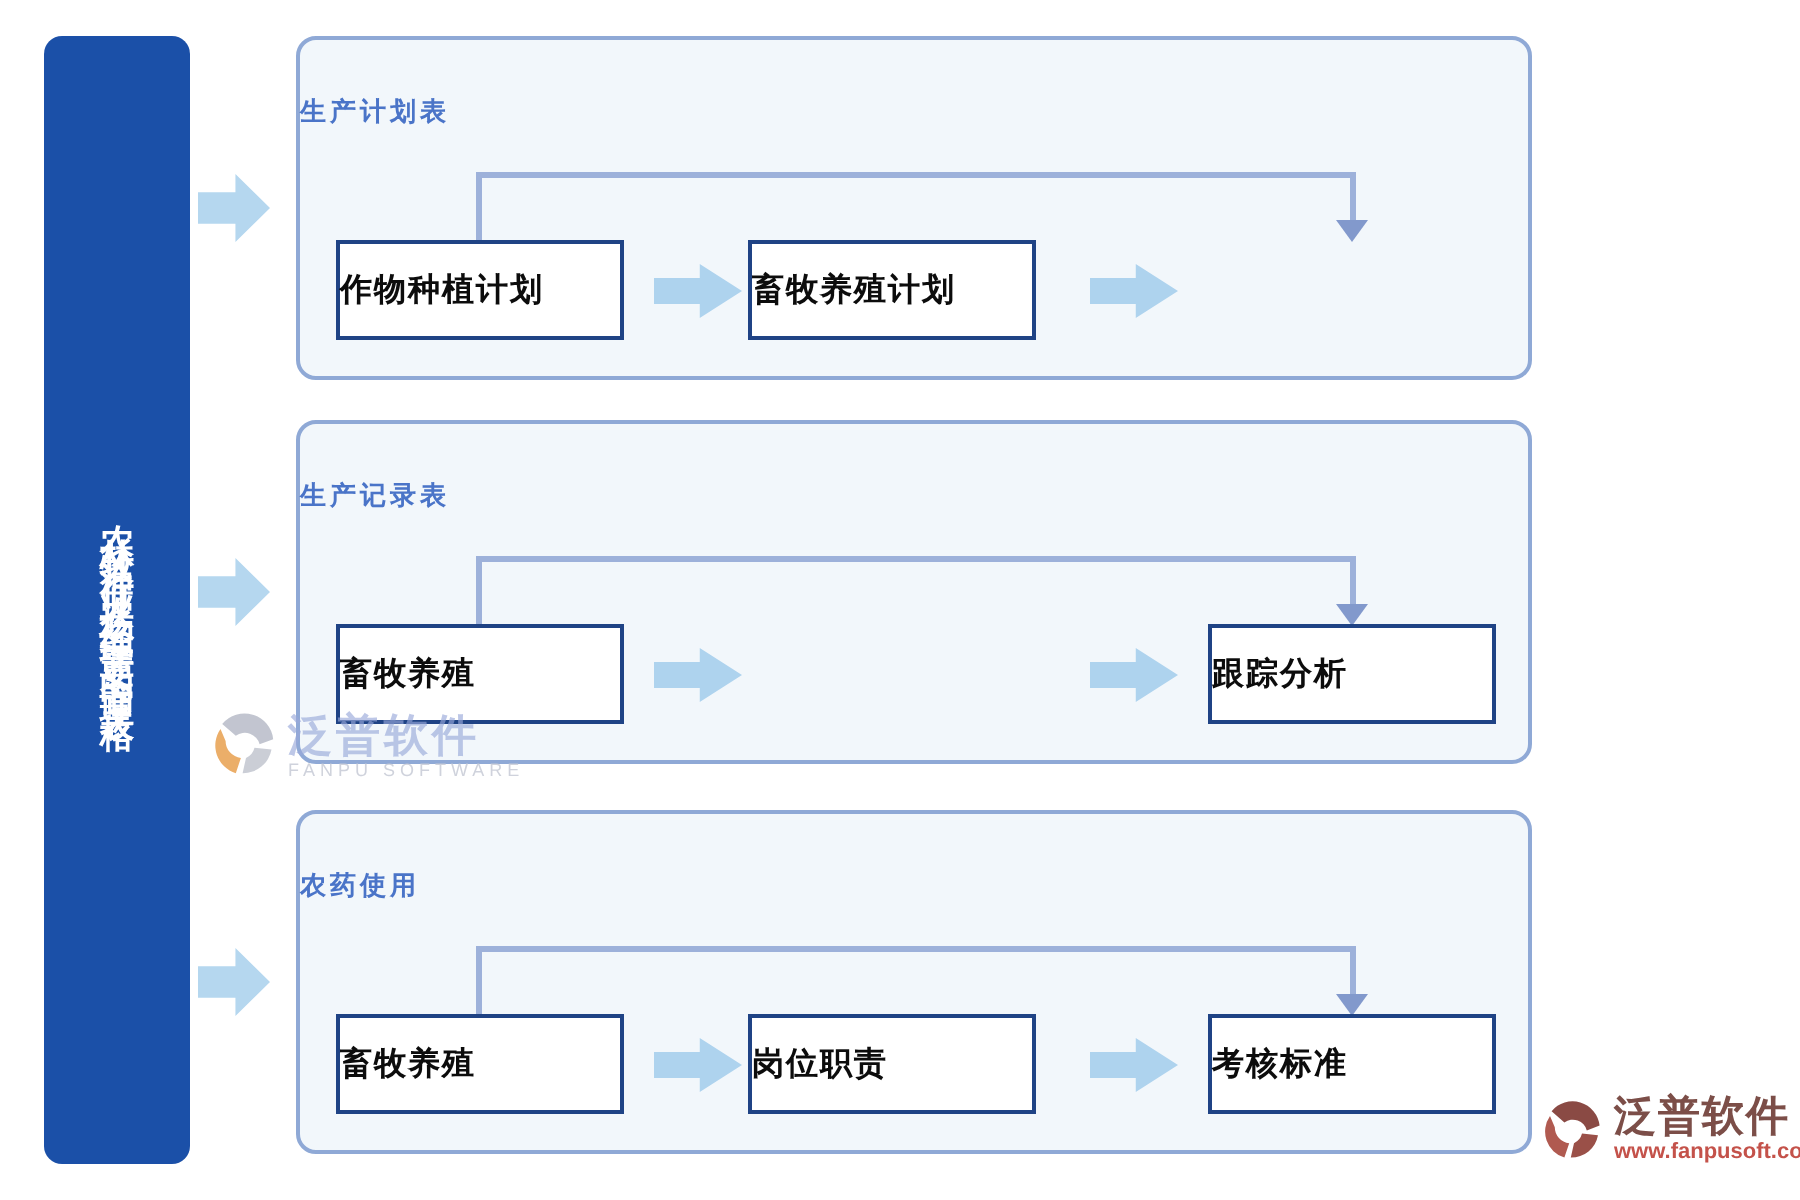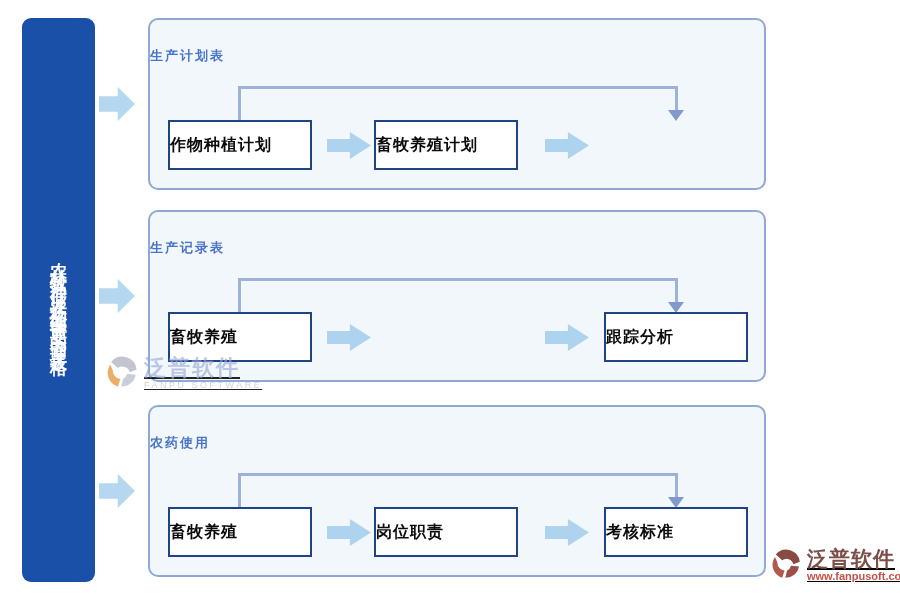--- a/index.html
+++ b/index.html
@@ -51,21 +51,21 @@
   }
   .node span{font-size:16px;font-weight:bold;color:#0c0c0c;letter-spacing:1px;}
   .n1{left:18px;} .n2{left:224px;} .n3{left:454px;}
   
   .flow-arrow{
     position:absolute;top:112px;width:44px;height:27px;background:#aed3ee;
     clip-path:polygon(0 26%, 52% 26%, 52% 0, 100% 50%, 52% 100%, 52% 74%, 0 74%);
   }
   .fa1{left:177px;} .fa2{left:395px;}
   
-  .wm{position:absolute;display:flex;align-items:center;gap:4px;text-decoration:underline;}
+  .wm{position:absolute;display:flex;align-items:flex-end;gap:4px;}
   .wm .wm-col{display:flex;flex-direction:column;line-height:1;}
   .wm-mid{left:106px;top:356px;opacity:.85;}
   .wm-mid .wm-brand{font-size:22px;font-weight:bold;color:rgba(152,168,218,.75);letter-spacing:2px;}
   .wm-mid .wm-sub{font-size:9px;color:#c7cbd6;letter-spacing:2.5px;margin-top:2px;}
   .wm-br{left:771px;top:548px;}
   .wm-br .wm-brand{font-size:21px;font-weight:bold;color:#7c4e48;letter-spacing:1px;}
   .wm-br .wm-sub{font-size:11px;font-weight:bold;color:#c4524a;margin-top:2px;}
   .wm svg{flex:0 0 auto;}
 </style>
 </head>

